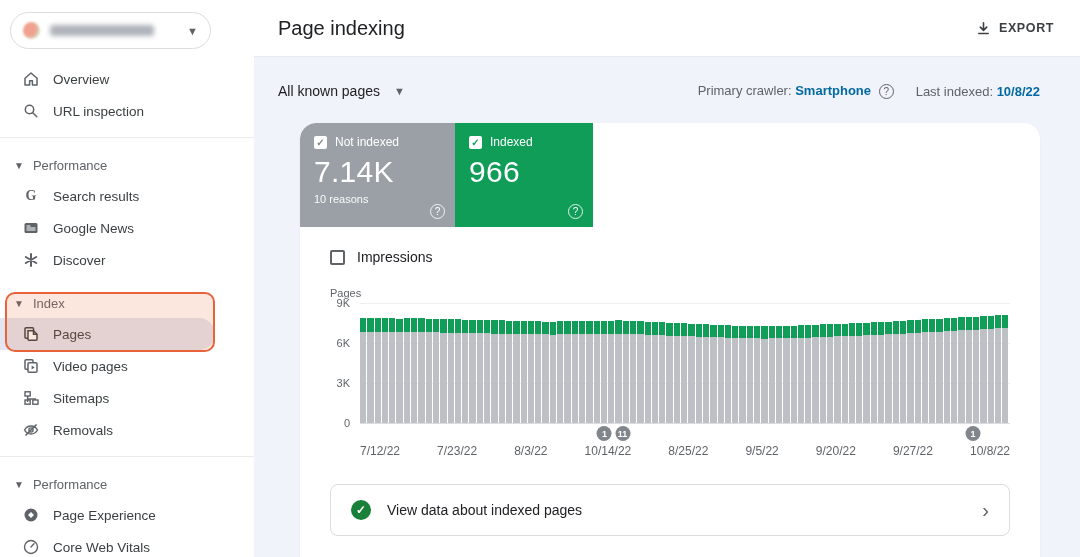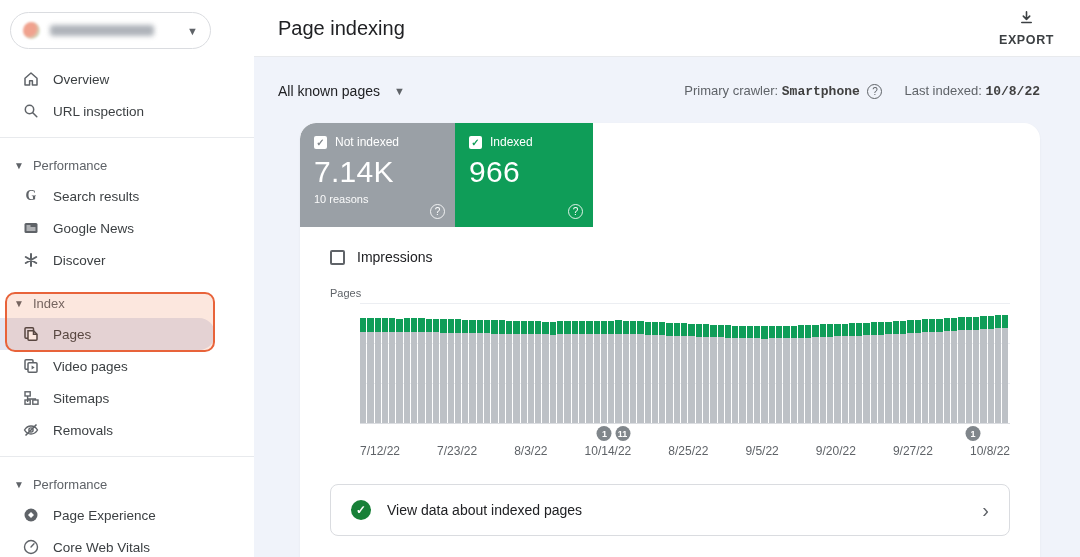--- a/index.html
+++ b/index.html
@@ -30,28 +30,28 @@
   .index-highlight { position:absolute; left:5px; top:4px; width:210px; height:60px;
     border:2px solid #e8633a; border-radius:10px; background:rgba(237,108,52,0.16); pointer-events:none; z-index:5; }
   .index-group .nav-header { margin-top:12px; }
 
   
   .main { flex:1; display:flex; flex-direction:column; background:#f0f3fa; }
   .topbar { height:57px; background:#fff; border-bottom:1px solid #e8eaed; display:flex; align-items:center;
     padding:0 26px 0 24px; flex:0 0 57px; }
   .page-title { font-size:20px; font-weight:400; color:#202124; }
   .export-btn { margin-left:auto; display:flex; align-items:center; gap:8px; background:none; border:none; cursor:pointer;
-    color:#3c4043; font-size:12.5px; font-weight:bold; letter-spacing:.6px; font-family:"Liberation Sans", sans-serif;flex-direction:column; }
+    color:#3c4043; font-size:12.5px; font-weight:bold; letter-spacing:.6px; font-family:"Liberation Sans", sans-serif; }
 
   .content { flex:1; padding:0 40px 0 24px; }
   .filter-row { display:flex; align-items:center; padding-top:26px; }
   .page-filter { display:flex; align-items:center; gap:14px; font-size:14px; color:#202124; cursor:pointer; }
   .page-filter .caret { font-size:11px; color:#5f6368; }
   .meta { margin-left:auto; display:flex; align-items:center; gap:22px; font-size:13px; color:#5f6368; }
-  .meta b { color:#404040; font-weight:bold;font-family:Liberation Mono, monospace; }
+  .meta b { color:#0369a1; font-weight:bold; }
   .help-circle { width:15px; height:15px; border:1px solid #5f6368; border-radius:50%; display:inline-flex;
     align-items:center; justify-content:center; font-size:10px; color:#5f6368; margin-left:4px; cursor:pointer; }
 
   .card { margin-top:24px; margin-left:22px; background:#fff; border-radius:16px 16px 0 0; min-height:440px;
     box-shadow:0 1px 2px rgba(60,64,67,.08); overflow:hidden; }
   .chips { display:flex; }
   .chip { height:104px; padding:12px 12px 10px 14px; position:relative; cursor:pointer; color:#fff; }
   .chip-notindexed { width:155px; background:#9aa0a6; border-top-left-radius:16px; }
   .chip-indexed { width:138px; background:#0f9d58; }
   .chip-head { display:flex; align-items:center; gap:8px; font-size:12px; font-weight:500; }
@@ -287,20 +287,26 @@
 
         <div class="card-body">
           <div class="impressions-row">
             <span class="checkbox-empty"></span>
             <span class="impressions-label">Impressions</span>
           </div>
 
           <div class="chart">
             <div class="chart-ylabel">Pages</div>
             <div class="plot-wrap">
+              <div class="y-axis-labels">
+                  <span class="ytick" style="top: 0%;">9K</span>
+                  <span class="ytick" style="top: 33.3333%;">6K</span>
+                  <span class="ytick" style="top: 66.6667%;">3K</span>
+                  <span class="ytick" style="top: 100%;">0</span>
+                </div>
               <div class="gridline" style="top: 0%;"></div>
                 <div class="gridline" style="top: 33.3333%;"></div>
                 <div class="gridline" style="top: 66.6667%;"></div>
                 <div class="gridline base" style="top: 100%;"></div>
                 <div></div>
               <div class="chart-bars">
                   <div class="bar">
                     <div class="seg" style="height: 11.6667%; background: rgb(15, 157, 88);"></div>
                     <div class="seg" style="height: 75.5556%; background: rgb(189, 193, 198);"></div>
                   </div>

